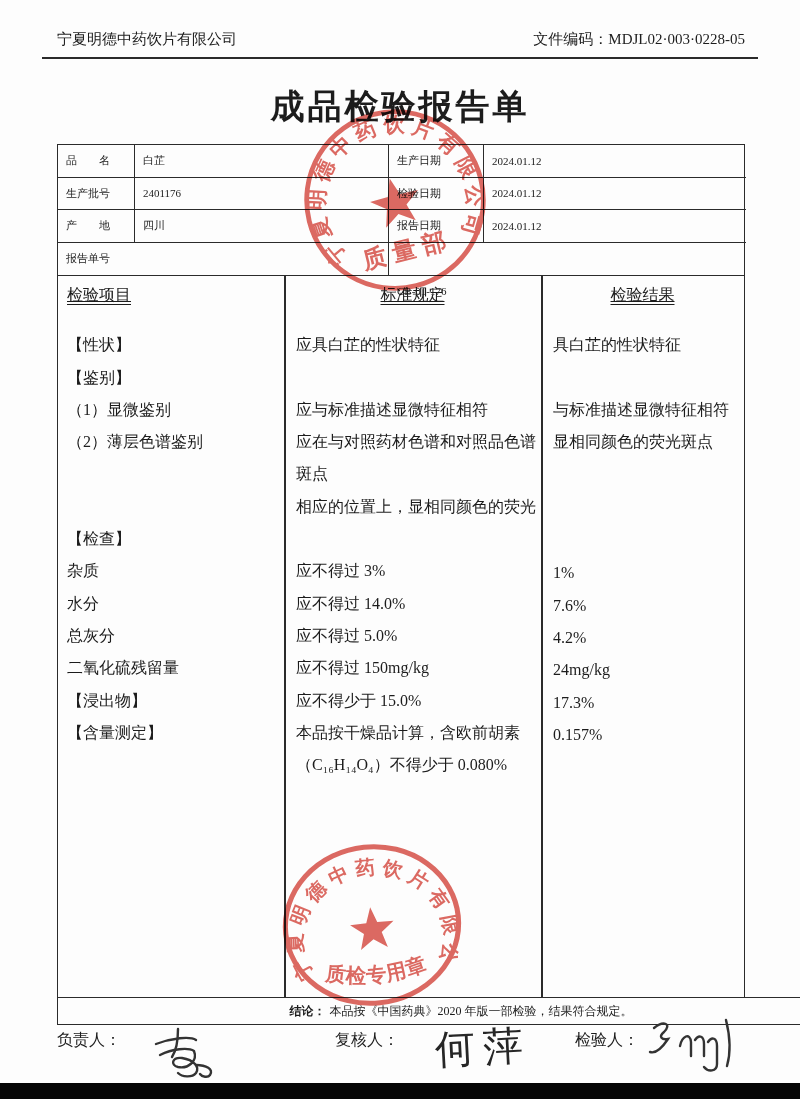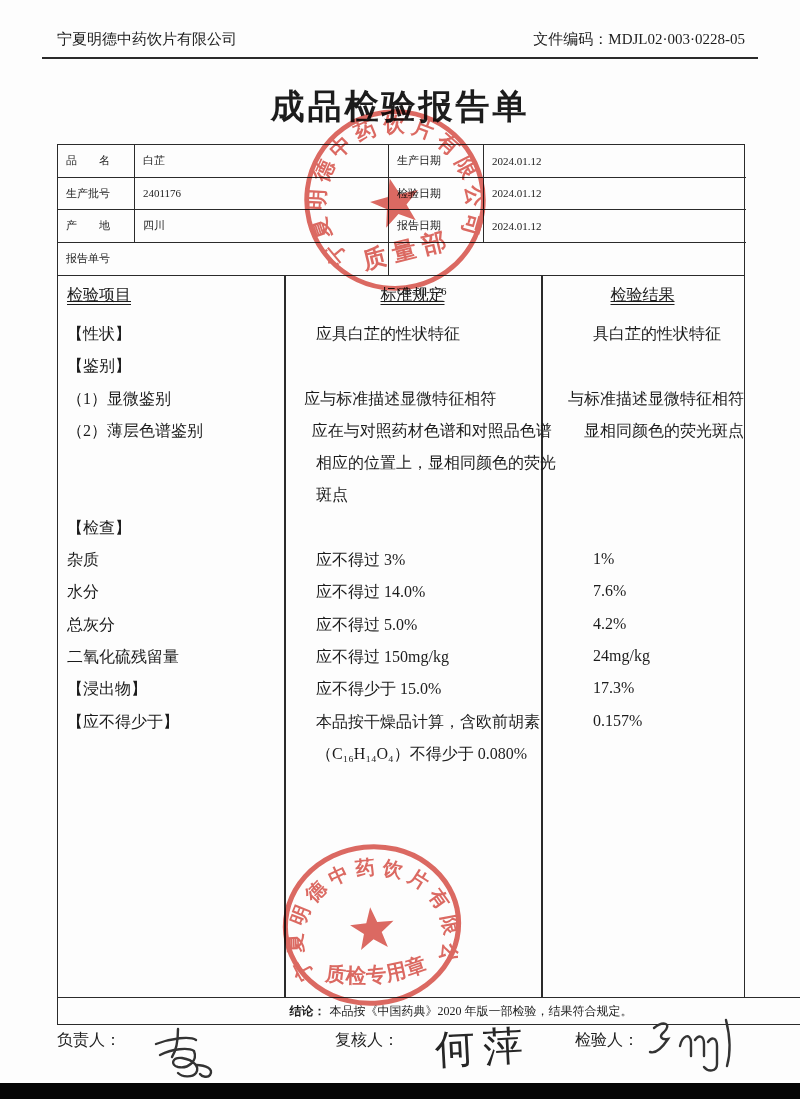--- a/index.html
+++ b/index.html
@@ -25,21 +25,21 @@
   .spec-table{position:absolute;top:276px;left:57px;width:688px;height:721px;box-sizing:border-box;
               border-left:1.5px solid #2b2b2b;border-right:1.5px solid #2b2b2b;font-size:16px;}
   .spec-vline{position:absolute;top:0;bottom:0;width:1.5px;background:#2b2b2b;}
   .v1{left:226px;} .v2{left:483px;}
   .spec-header{position:absolute;top:9px;left:0;right:0;display:flex;white-space:nowrap;text-decoration:underline;}
   .spec-header span{text-decoration:underline;text-underline-offset:4px;}
   .sh1{width:226px;padding-left:9px;box-sizing:border-box;}
   .sh2{width:257px;text-align:center;}
   .sh3{flex:1;text-align:center;}
   .spec-rows{position:absolute;top:48px;left:0;right:0;}
-  .spec-row{display:flex;height:32.3px;align-items:flex-start;white-space:nowrap;gap:20px;}
+  .spec-row{display:flex;height:32.3px;align-items:flex-end;white-space:nowrap;}
   .sc1{width:226px;padding-left:9px;box-sizing:border-box;}
   .sc2{width:257px;padding-left:12px;box-sizing:border-box;}
   .sc3{flex:1;padding-left:12px;box-sizing:border-box;}
   
   .conclusion{position:absolute;top:997px;left:57px;width:800px;height:28px;box-sizing:border-box;
               border:1.5px solid #2b2b2b;display:flex;align-items:center;padding-left:8px;
               font-size:12px;white-space:nowrap;justify-content:center;}
   .conclusion .lbl{font-weight:bold;margin-right:4px;}
   
   .sig-label{position:absolute;font-size:16px;white-space:nowrap;}
@@ -119,26 +119,26 @@
         <div class="sc2">应与标准描述显微特征相符</div>
         <div class="sc3">与标准描述显微特征相符</div>
       </div>
       <div class="spec-row">
         <div class="sc1">（2）薄层色谱鉴别</div>
         <div class="sc2">应在与对照药材色谱和对照品色谱</div>
         <div class="sc3">显相同颜色的荧光斑点</div>
       </div>
       <div class="spec-row">
         <div class="sc1"></div>
+        <div class="sc2">斑点</div>
+        <div class="sc3"></div>
+      </div>
+      <div class="spec-row">
+        <div class="sc1"></div>
         <div class="sc2">相应的位置上，显相同颜色的荧光</div>
-        <div class="sc3"></div>
-      </div>
-      <div class="spec-row">
-        <div class="sc1"></div>
-        <div class="sc2">斑点</div>
         <div class="sc3"></div>
       </div>
       <div class="spec-row">
         <div class="sc1">【检查】</div>
         <div class="sc2"></div>
         <div class="sc3"></div>
       </div>
       <div class="spec-row">
         <div class="sc1">杂质</div>
         <div class="sc2">应不得过 3%</div>
@@ -158,21 +158,21 @@
         <div class="sc1">二氧化硫残留量</div>
         <div class="sc2">应不得过 150mg/kg</div>
         <div class="sc3">24mg/kg</div>
       </div>
       <div class="spec-row">
         <div class="sc1">【浸出物】</div>
         <div class="sc2">应不得少于 15.0%</div>
         <div class="sc3">17.3%</div>
       </div>
       <div class="spec-row">
-        <div class="sc1">【应不得少于】</div>
+        <div class="sc1">【含量测定】</div>
         <div class="sc2">本品按干燥品计算，含欧前胡素</div>
         <div class="sc3">0.157%</div>
       </div>
       <div class="spec-row">
         <div class="sc1"></div>
         <div class="sc2">（C₁₆H₁₄O₄）不得少于 0.080%</div>
         <div class="sc3"></div>
       </div>
     </div>
   </div>

